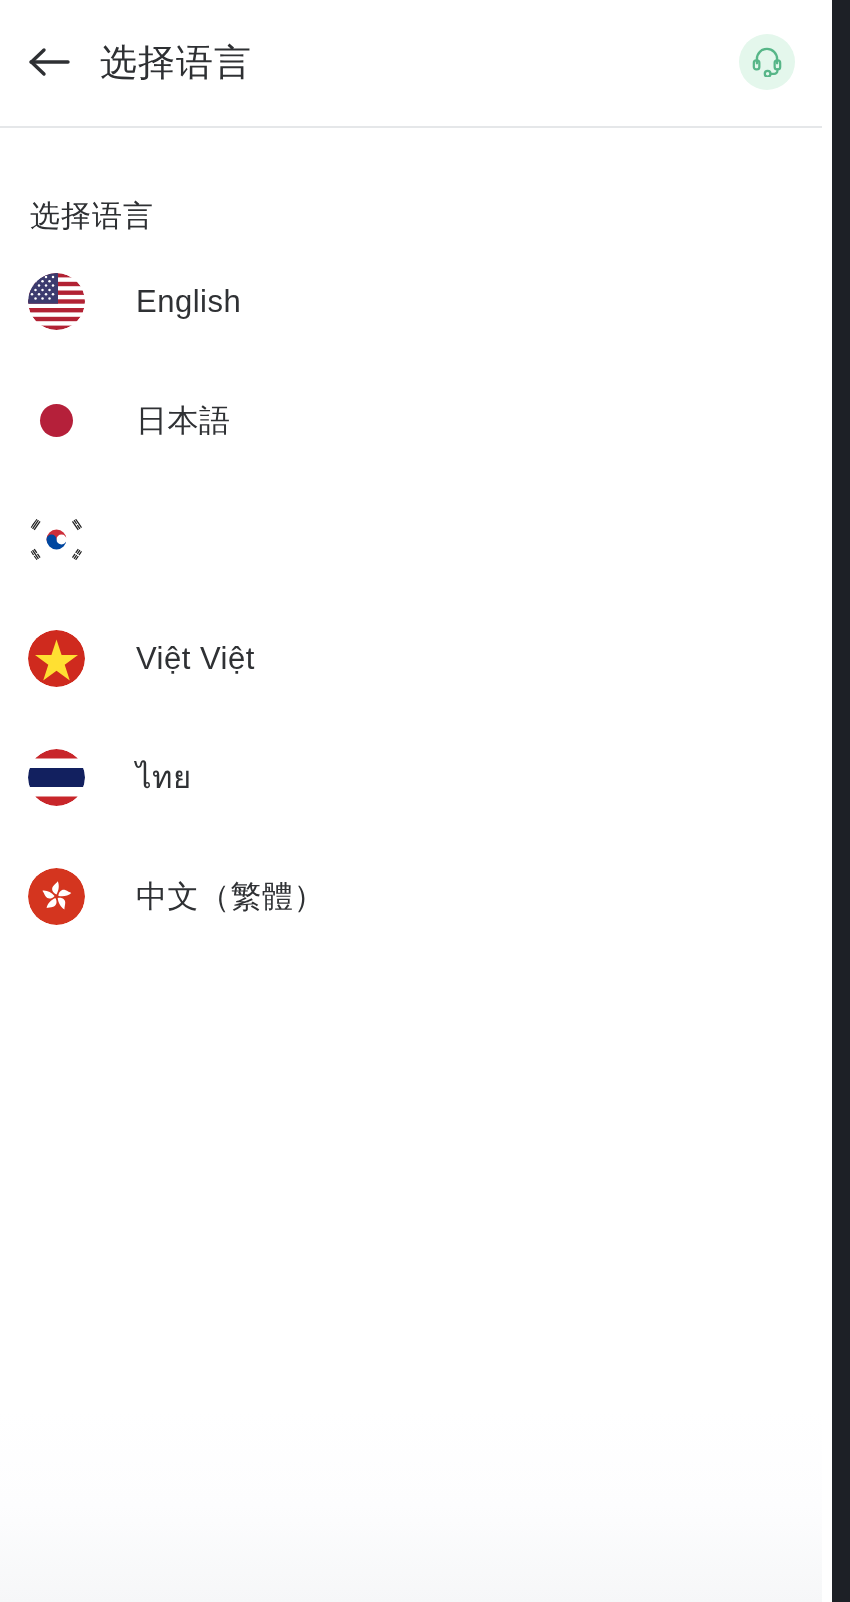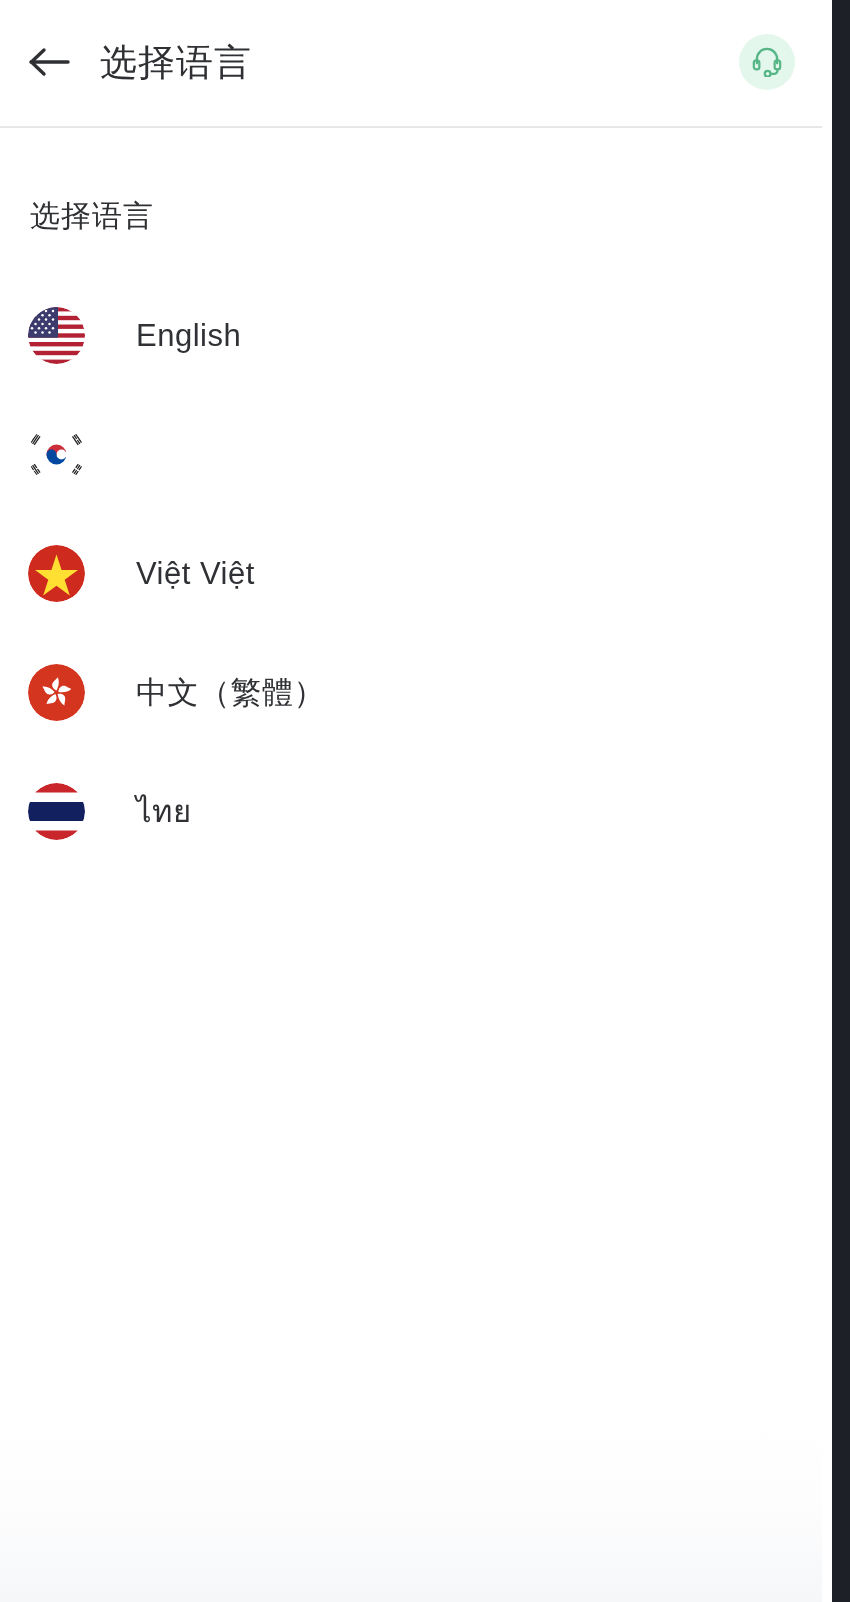--- a/index.html
+++ b/index.html
@@ -87,21 +87,21 @@
     top: 196px;
     font-size: 30px;
     color: #2e3033;
     letter-spacing: 1px;
     white-space: nowrap;
   }
 
   #lang-list {
     position: absolute;
     left: 0;
-    top: 276px;
+    top: 242px;
     width: 822px;
     text-decoration: underline;
   }
 
   .lang-row {
     position: relative;
     height: 119px;
     width: 822px;
     cursor: pointer;
   }
@@ -235,20 +235,30 @@
                   <circle cx="14.5" cy="25.5" r="1.25"></circle>
                 <circle cx="21.5" cy="25.5" r="1.25"></circle>
               </g>
             </g>
           </svg>
         </span>
         <span class="lang-label">English</span>
 
       </div>
 
+      <div class="lang-row">
+        <span class="flag">
+          <svg viewBox="0 0 57 57" aria-hidden="true">
+            <rect x="0" y="0" width="57" height="57" fill="#ffffff"></rect>
+            <circle cx="28.5" cy="28.5" r="16.5" fill="#b5203a"></circle>
+          </svg>
+        </span>
+        <span class="lang-label">日本語</span>
+
+      </div>
 
       <div class="lang-row">
         <span class="flag">
           <svg viewBox="0 0 57 57" aria-hidden="true">
             <rect x="0" y="0" width="57" height="57" fill="#ffffff"></rect>
             <path d="M18.5 28.5 a10 10 0 0 1 20 0 a5 5 0 0 0 -10 0 a5 5 0 0 1 -10 0 z" fill="#cd2e3a"></path>
             <path d="M18.5 28.5 a5 5 0 0 1 10 0 a5 5 0 0 0 10 0 a10 10 0 0 1 -20 0 z" fill="#0047a0"></path>
             <g fill="#222222">
               <g transform="translate(7.5,13.5) rotate(-56)">
                 <rect x="-5.2" y="-2.6" width="10.4" height="1.3"></rect>
@@ -284,47 +294,20 @@
 
 
       <div class="lang-row">
         <span class="flag">
           <svg viewBox="0 0 57 57" aria-hidden="true">
             <circle cx="28.5" cy="28.5" r="28.5" fill="#cf2a1e"></circle>
             <path d="M28.5 9.5 l5.1 15.6 h16.4 l-13.3 9.7 5.1 15.7 -13.3 -9.7 -13.3 9.7 5.1 -15.7 -13.3 -9.7 h16.4 z" fill="#ffe032"></path>
           </svg>
         </span>
         <span class="lang-label">Việt Việt</span>
-
-      </div>
-
-      <div class="lang-row">
-        <span class="flag">
-          <svg viewBox="0 0 57 57" aria-hidden="true">
-            <circle cx="28.5" cy="28.5" r="28.5" fill="#d4351f"></circle>
-            <g fill="#ffffff" transform="translate(28.5,28.5)">
-              <g>
-                <path d="M0 -2 C2.2 -6 3.2 -11 1.2 -15.2 C0.2 -13.6 -1.6 -12.4 -3.4 -10.2 C-5.4 -7.8 -4.2 -3.6 0 -2 Z"></path>
-              </g>
-              <g transform="rotate(72)">
-                <path d="M0 -2 C2.2 -6 3.2 -11 1.2 -15.2 C0.2 -13.6 -1.6 -12.4 -3.4 -10.2 C-5.4 -7.8 -4.2 -3.6 0 -2 Z"></path>
-              </g>
-              <g transform="rotate(144)">
-                <path d="M0 -2 C2.2 -6 3.2 -11 1.2 -15.2 C0.2 -13.6 -1.6 -12.4 -3.4 -10.2 C-5.4 -7.8 -4.2 -3.6 0 -2 Z"></path>
-              </g>
-              <g transform="rotate(216)">
-                <path d="M0 -2 C2.2 -6 3.2 -11 1.2 -15.2 C0.2 -13.6 -1.6 -12.4 -3.4 -10.2 C-5.4 -7.8 -4.2 -3.6 0 -2 Z"></path>
-              </g>
-              <g transform="rotate(288)">
-                <path d="M0 -2 C2.2 -6 3.2 -11 1.2 -15.2 C0.2 -13.6 -1.6 -12.4 -3.4 -10.2 C-5.4 -7.8 -4.2 -3.6 0 -2 Z"></path>
-              </g>
-            </g>
-          </svg>
-        </span>
-        <span class="lang-label">中文（繁體）</span>
 
       </div>
 
       <div class="lang-row">
         <span class="flag">
           <svg viewBox="0 0 57 57" aria-hidden="true">
             <defs>
                 <clipPath id="c-th">
                   <circle cx="28.5" cy="28.5" r="28.5"></circle>
                 </clipPath>
@@ -334,20 +317,47 @@
               <rect x="0" y="0" width="57" height="9.5" fill="#c8262a"></rect>
               <rect x="0" y="19.0" width="57" height="19.0" fill="#12205f"></rect>
               <rect x="0" y="47.5" width="57" height="9.5" fill="#c8262a"></rect>
             </g>
           </svg>
         </span>
         <span class="lang-label">ไทย</span>
 
       </div>
 
+      <div class="lang-row">
+        <span class="flag">
+          <svg viewBox="0 0 57 57" aria-hidden="true">
+            <circle cx="28.5" cy="28.5" r="28.5" fill="#d4351f"></circle>
+            <g fill="#ffffff" transform="translate(28.5,28.5)">
+              <g>
+                <path d="M0 -2 C2.2 -6 3.2 -11 1.2 -15.2 C0.2 -13.6 -1.6 -12.4 -3.4 -10.2 C-5.4 -7.8 -4.2 -3.6 0 -2 Z"></path>
+              </g>
+              <g transform="rotate(72)">
+                <path d="M0 -2 C2.2 -6 3.2 -11 1.2 -15.2 C0.2 -13.6 -1.6 -12.4 -3.4 -10.2 C-5.4 -7.8 -4.2 -3.6 0 -2 Z"></path>
+              </g>
+              <g transform="rotate(144)">
+                <path d="M0 -2 C2.2 -6 3.2 -11 1.2 -15.2 C0.2 -13.6 -1.6 -12.4 -3.4 -10.2 C-5.4 -7.8 -4.2 -3.6 0 -2 Z"></path>
+              </g>
+              <g transform="rotate(216)">
+                <path d="M0 -2 C2.2 -6 3.2 -11 1.2 -15.2 C0.2 -13.6 -1.6 -12.4 -3.4 -10.2 C-5.4 -7.8 -4.2 -3.6 0 -2 Z"></path>
+              </g>
+              <g transform="rotate(288)">
+                <path d="M0 -2 C2.2 -6 3.2 -11 1.2 -15.2 C0.2 -13.6 -1.6 -12.4 -3.4 -10.2 C-5.4 -7.8 -4.2 -3.6 0 -2 Z"></path>
+              </g>
+            </g>
+          </svg>
+        </span>
+        <span class="lang-label">中文（繁體）</span>
+
+      </div>
+
     </div>
   </div>
 
   <div id="edge-strip">
     <div class="bar"></div>
   </div>
 
 </div>
 
 </body></html>

